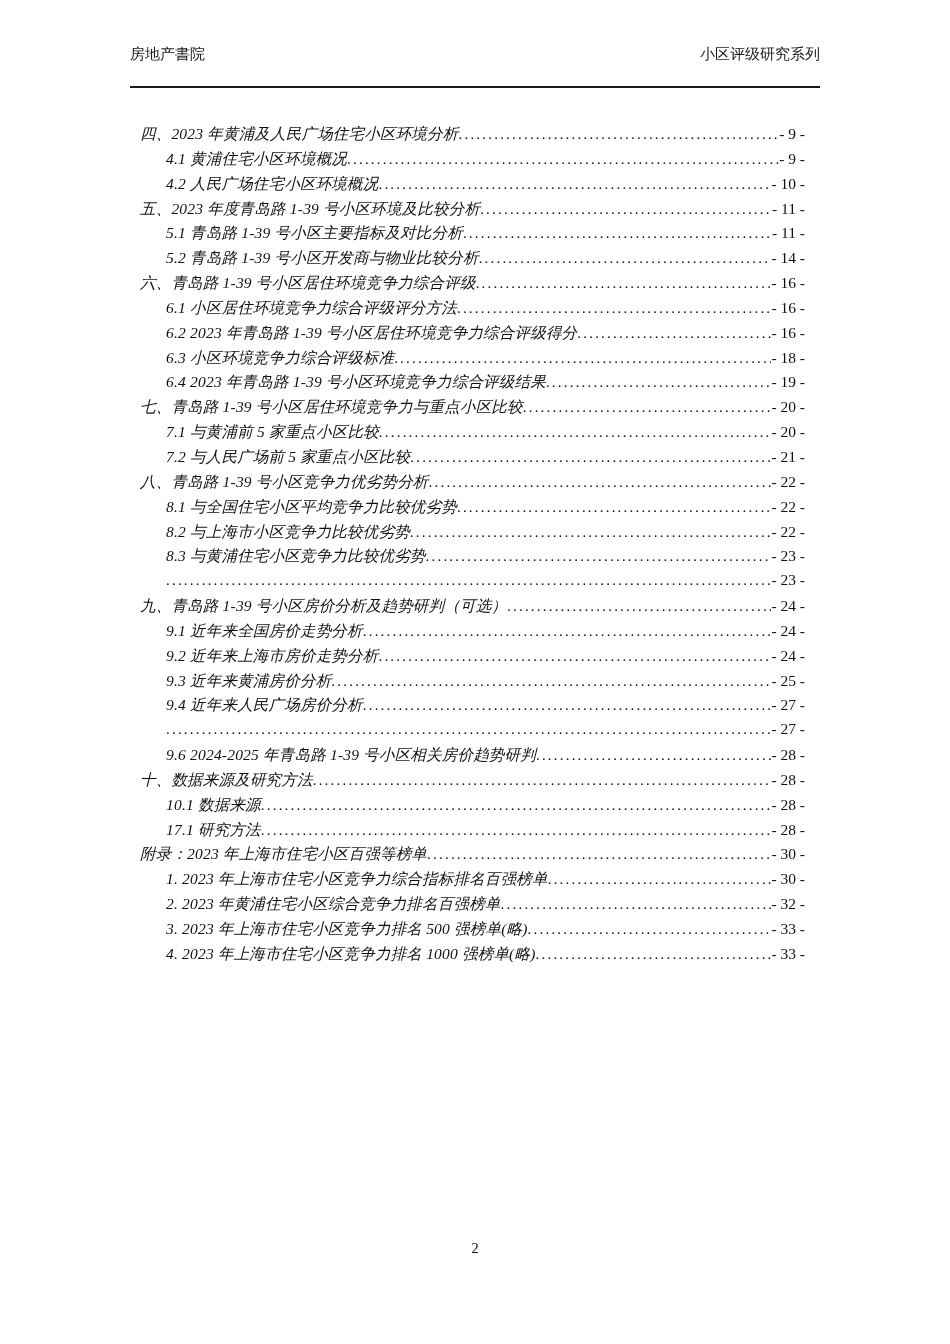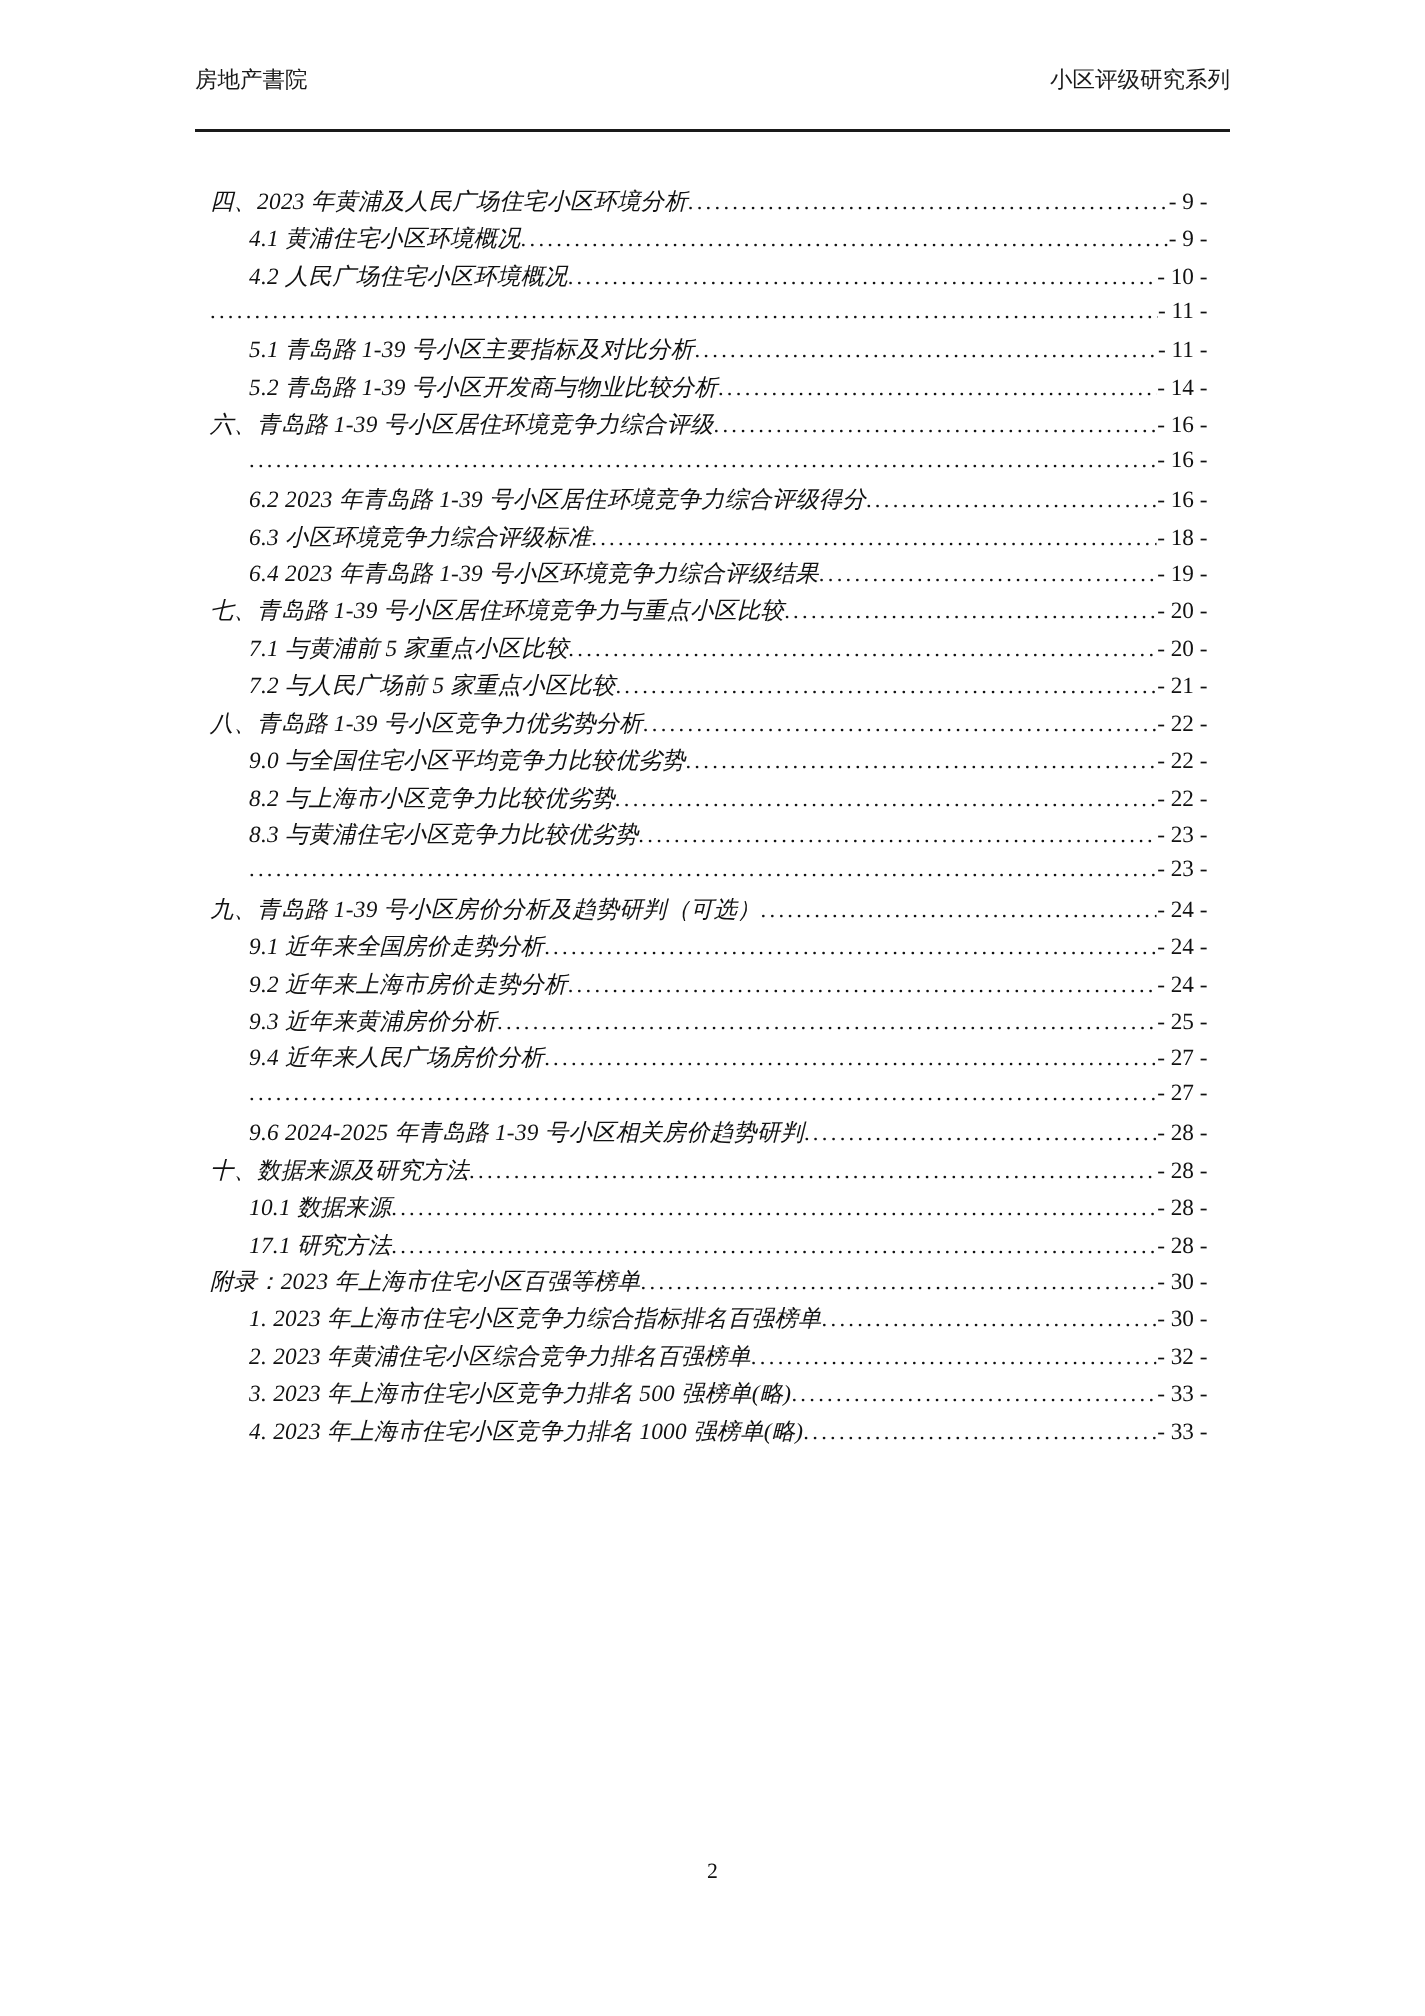--- a/index.html
+++ b/index.html
@@ -113,39 +113,41 @@
     <span class="toc-label">4.1 黄浦住宅小区环境概况</span>
     <span class="toc-leader"></span>
     <span class="toc-page">- 9 -</span>
   </div>
       <div class="toc-row lvl1">
     <span class="toc-label">4.2 人民广场住宅小区环境概况</span>
     <span class="toc-leader"></span>
     <span class="toc-page">- 10 -</span>
   </div>
       <div class="toc-row">
+    <span class="toc-label">五、2023 年度青岛路 1-39 号小区环境及比较分析</span>
     <span class="toc-leader"></span>
     <span class="toc-page">- 11 -</span>
   </div>
       <div class="toc-row lvl1">
     <span class="toc-label">5.1 青岛路 1-39 号小区主要指标及对比分析</span>
     <span class="toc-leader"></span>
     <span class="toc-page">- 11 -</span>
   </div>
       <div class="toc-row lvl1">
     <span class="toc-label">5.2 青岛路 1-39 号小区开发商与物业比较分析</span>
     <span class="toc-leader"></span>
     <span class="toc-page">- 14 -</span>
   </div>
       <div class="toc-row">
     <span class="toc-label">六、青岛路 1-39 号小区居住环境竞争力综合评级</span>
     <span class="toc-leader"></span>
     <span class="toc-page">- 16 -</span>
   </div>
       <div class="toc-row lvl1">
+    <span class="toc-label">6.1 小区居住环境竞争力综合评级评分方法</span>
     <span class="toc-leader"></span>
     <span class="toc-page">- 16 -</span>
   </div>
       <div class="toc-row lvl1">
     <span class="toc-label">6.2 2023 年青岛路 1-39 号小区居住环境竞争力综合评级得分</span>
     <span class="toc-leader"></span>
     <span class="toc-page">- 16 -</span>
   </div>
       <div class="toc-row lvl1">
     <span class="toc-label">6.3 小区环境竞争力综合评级标准</span>
@@ -171,21 +173,21 @@
     <span class="toc-label">7.2 与人民广场前 5 家重点小区比较</span>
     <span class="toc-leader"></span>
     <span class="toc-page">- 21 -</span>
   </div>
       <div class="toc-row">
     <span class="toc-label">八、青岛路 1-39 号小区竞争力优劣势分析</span>
     <span class="toc-leader"></span>
     <span class="toc-page">- 22 -</span>
   </div>
       <div class="toc-row lvl1">
-    <span class="toc-label">9.0 与全国住宅小区平均竞争力比较优劣势</span>
+    <span class="toc-label">8.1 与全国住宅小区平均竞争力比较优劣势</span>
     <span class="toc-leader"></span>
     <span class="toc-page">- 22 -</span>
   </div>
       <div class="toc-row lvl1">
     <span class="toc-label">8.2 与上海市小区竞争力比较优劣势</span>
     <span class="toc-leader"></span>
     <span class="toc-page">- 22 -</span>
   </div>
       <div class="toc-row lvl1">
     <span class="toc-label">8.3 与黄浦住宅小区竞争力比较优劣势</span>

